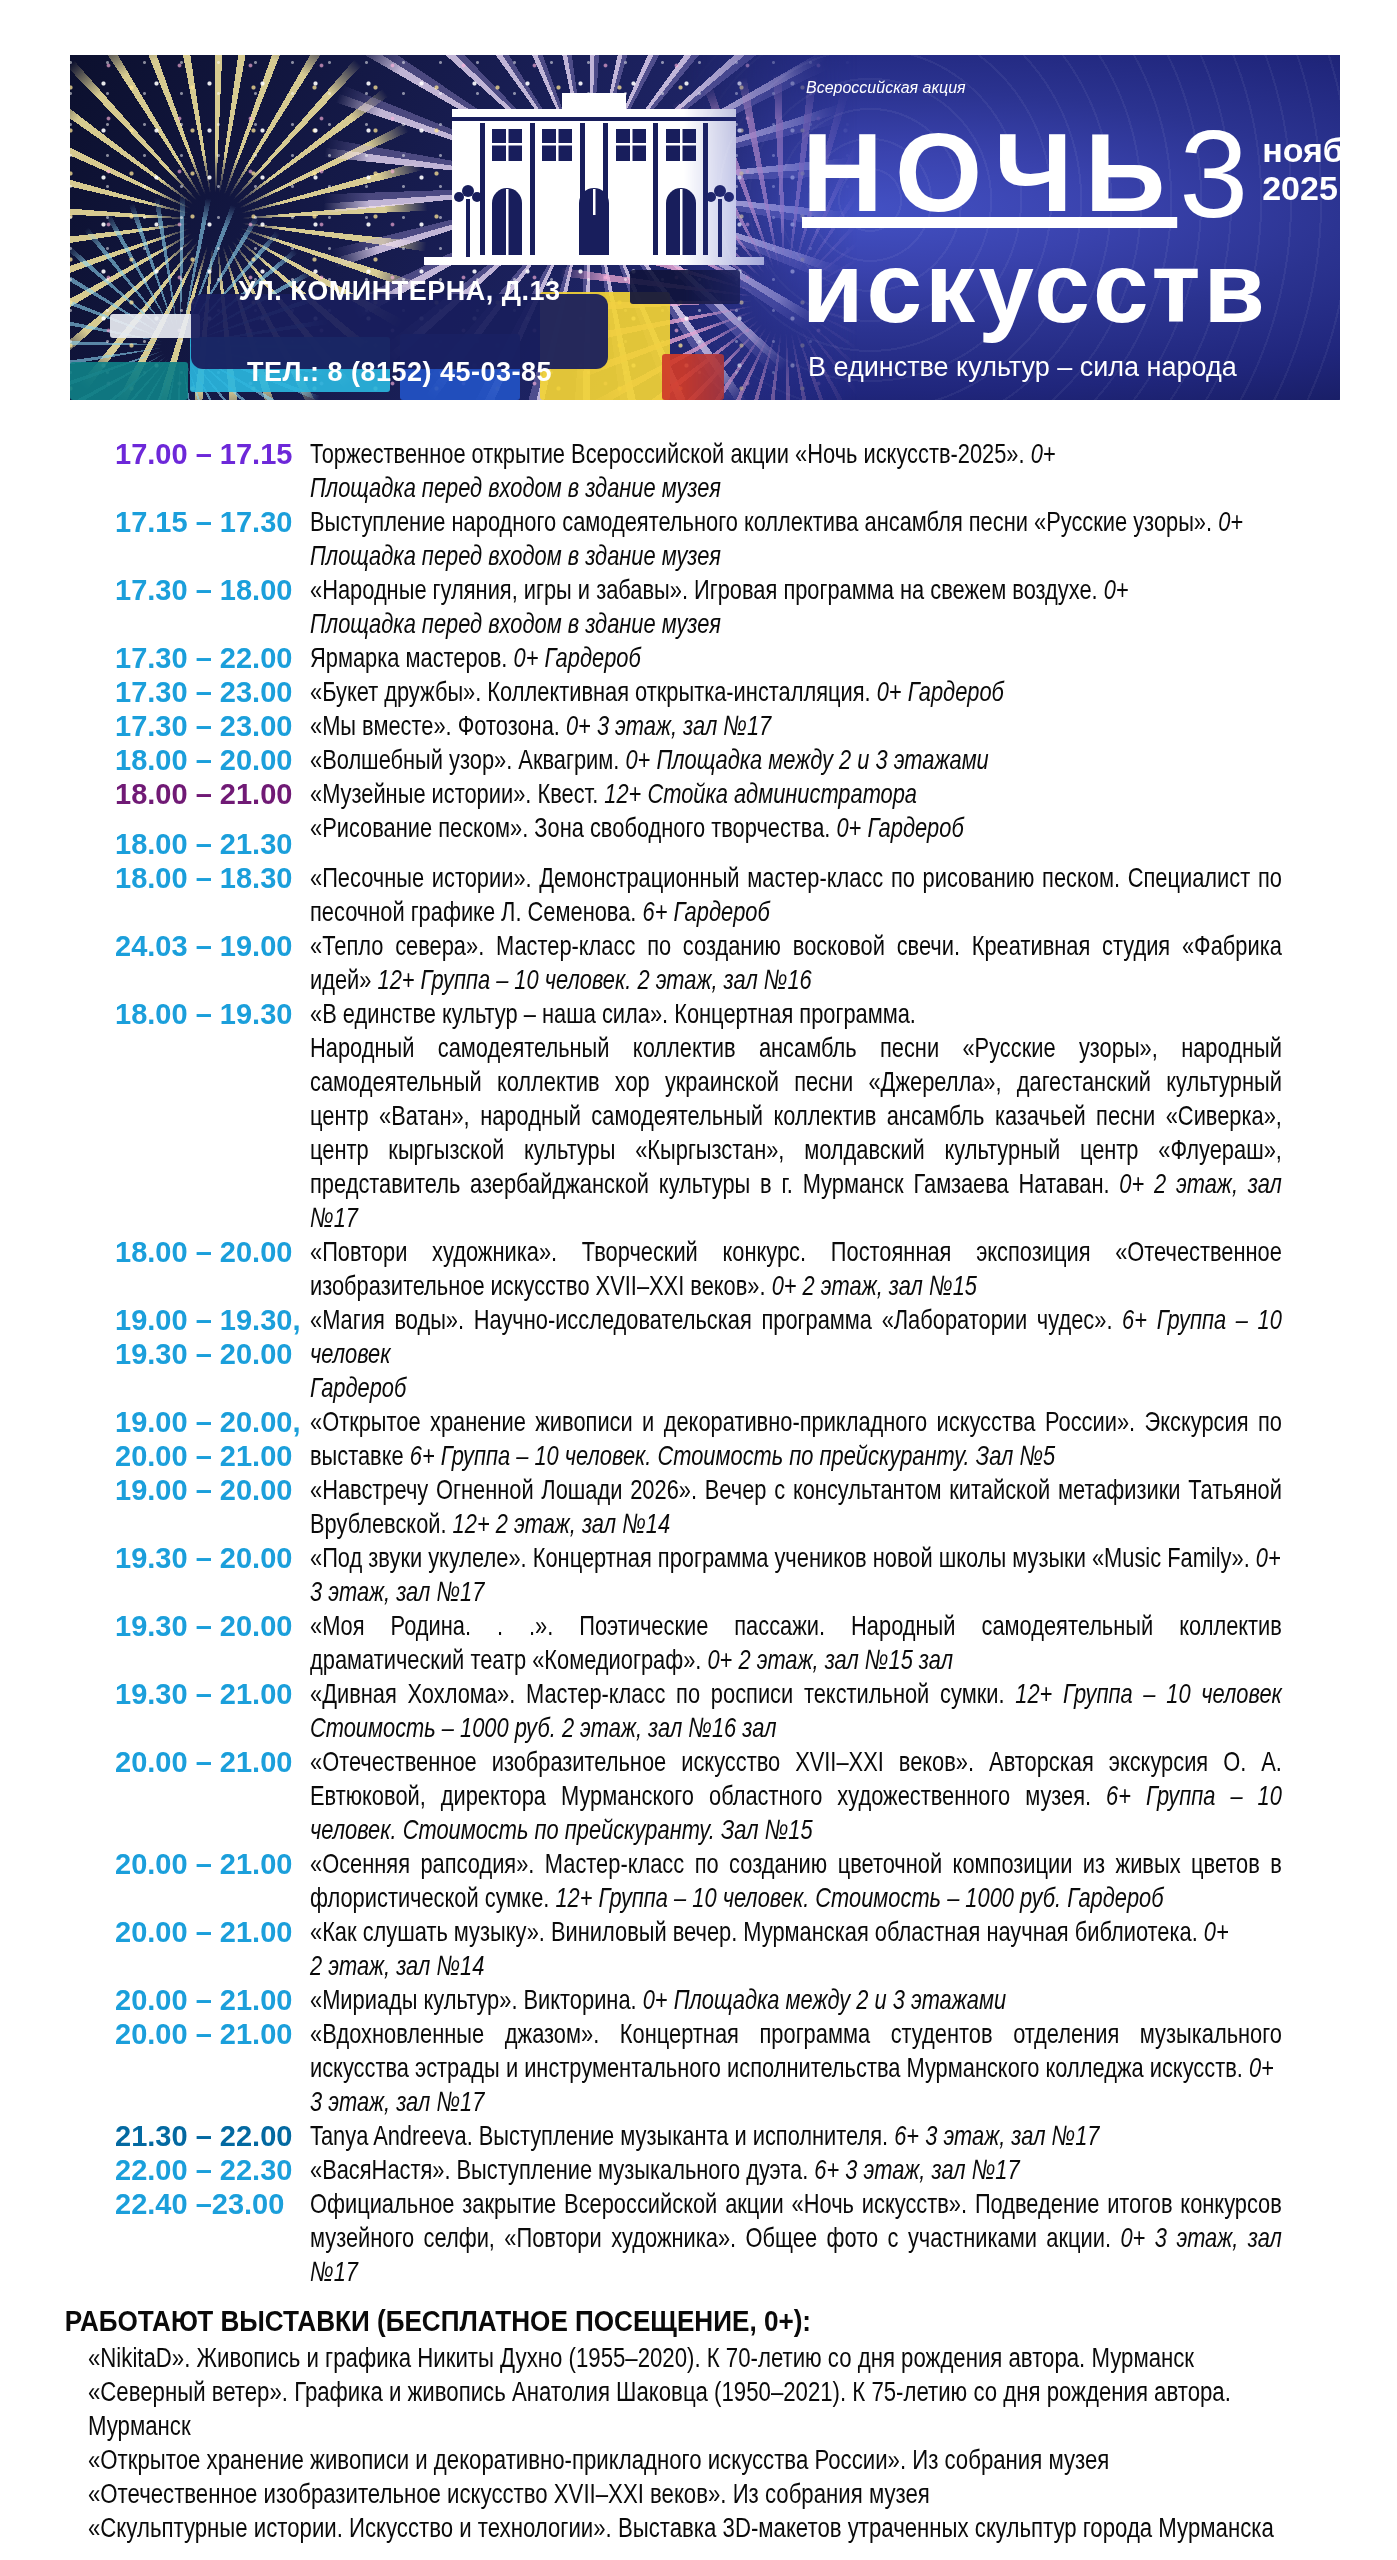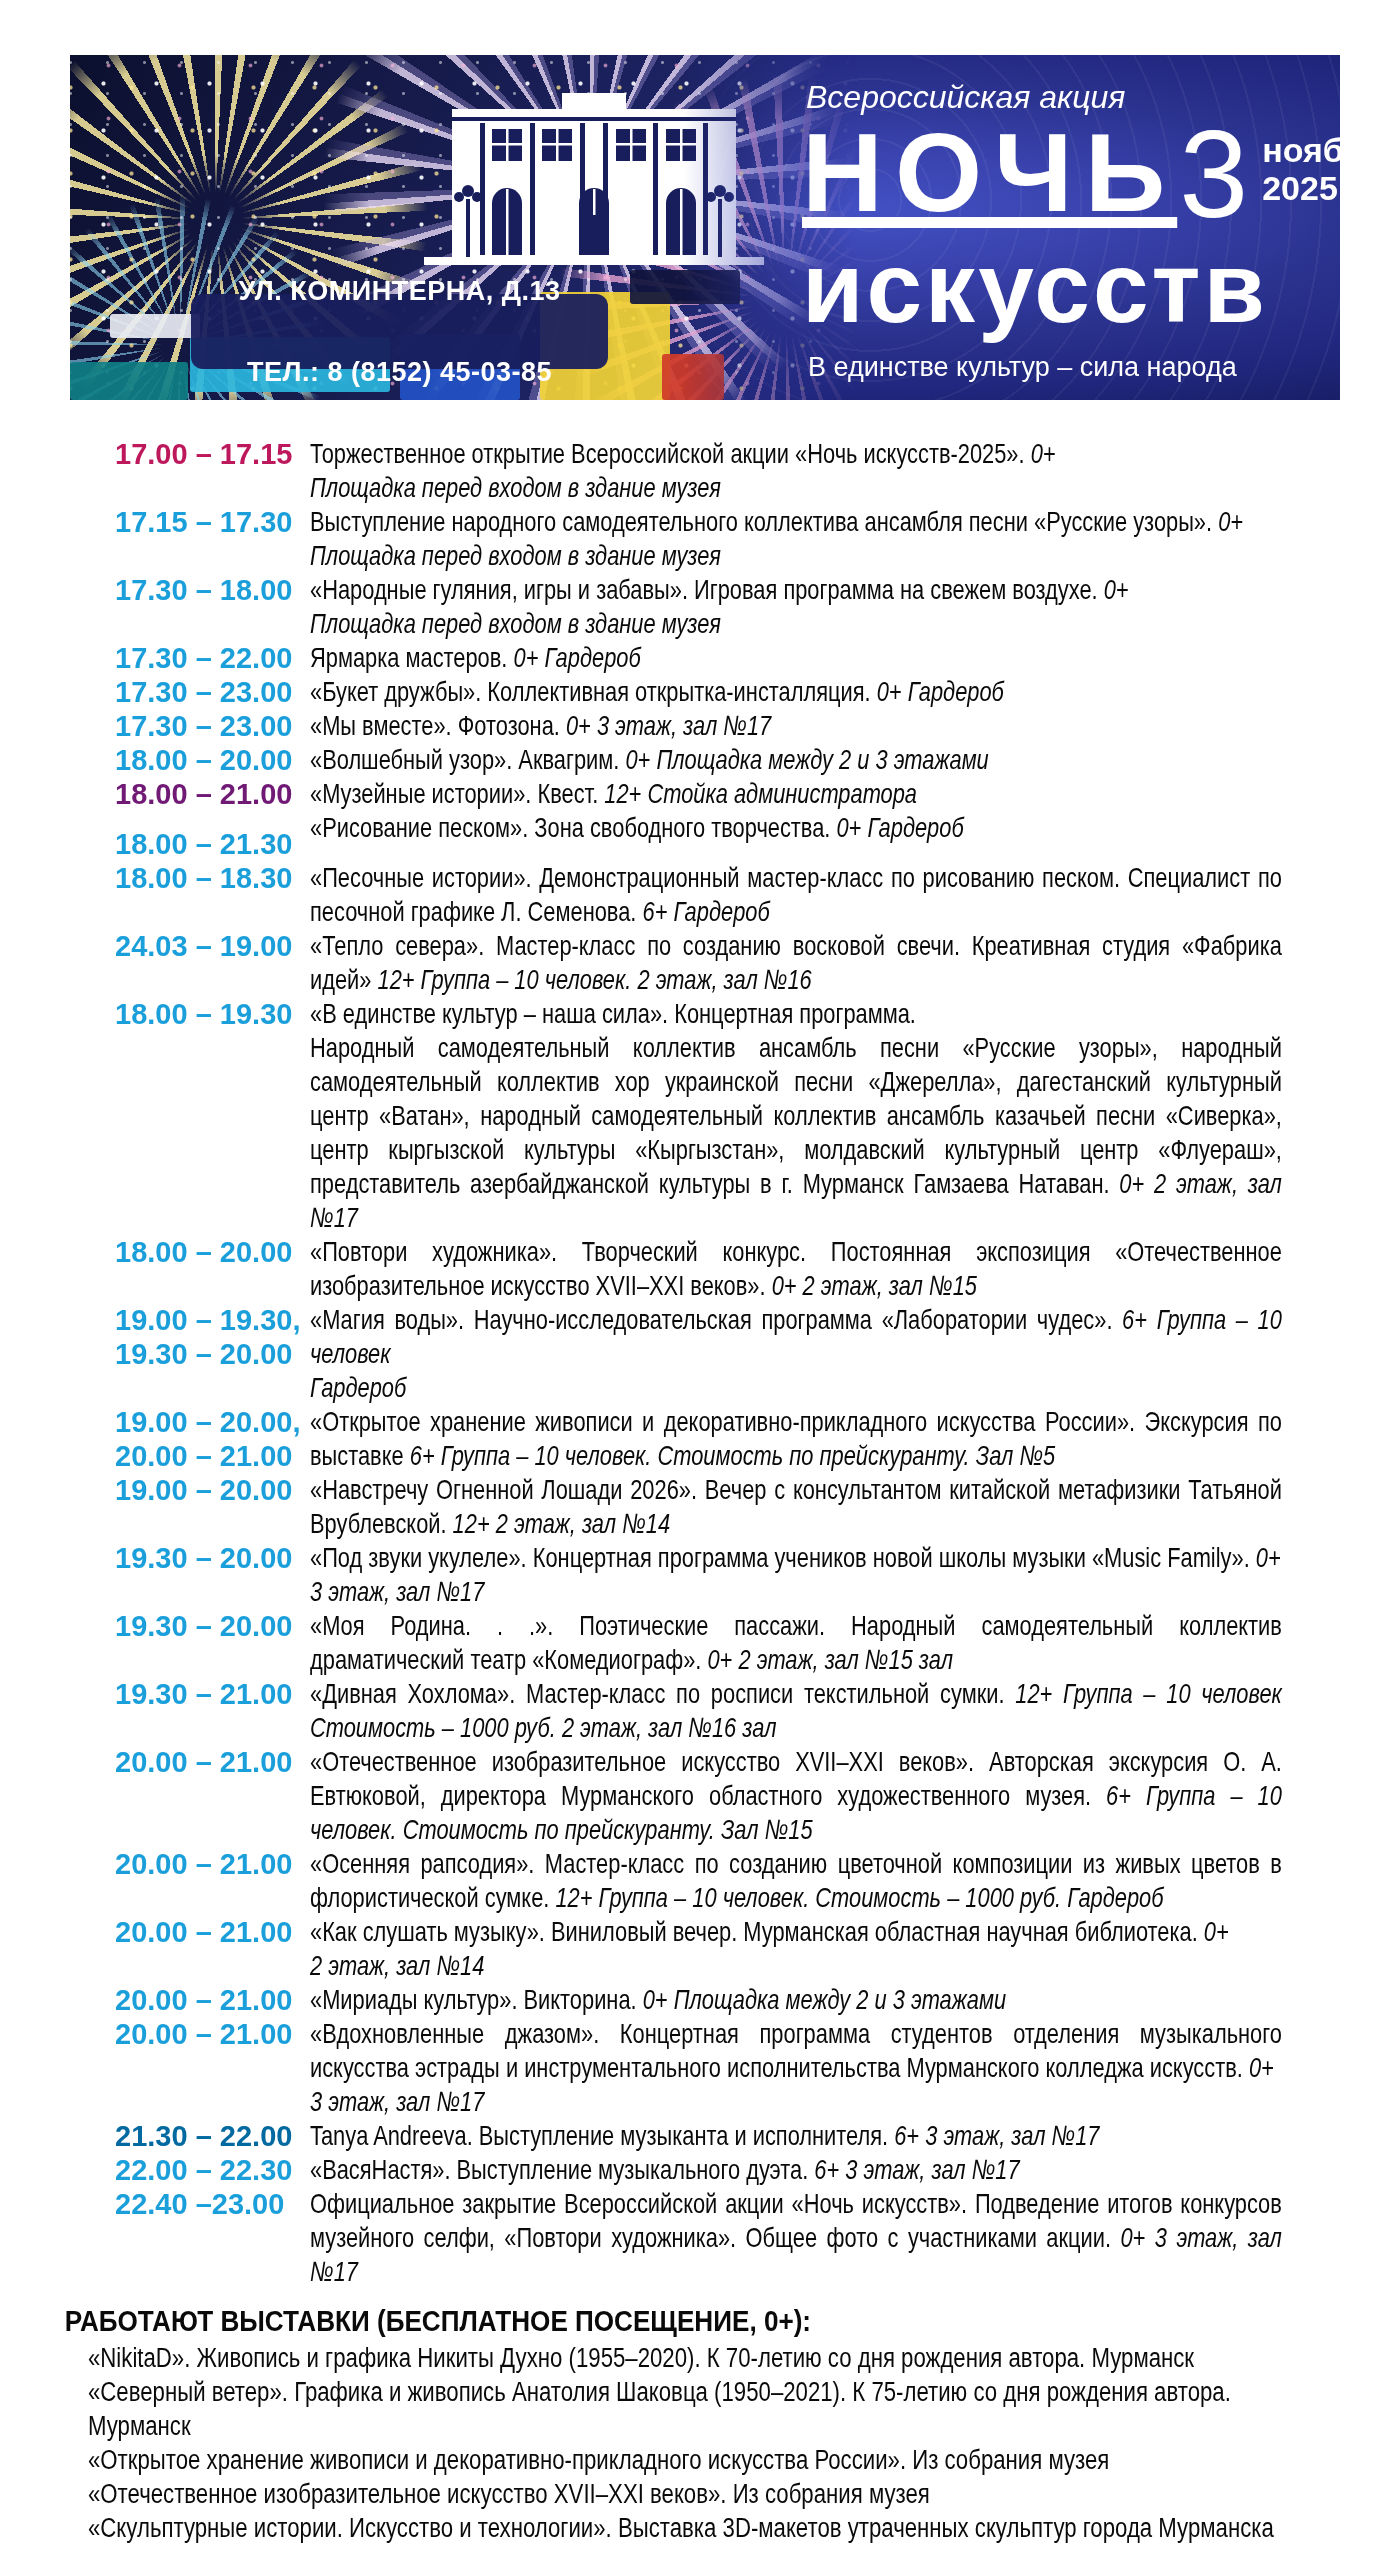--- a/index.html
+++ b/index.html
@@ -47,21 +47,21 @@
   .p4{left:592px;bottom:0;width:62px;height:46px;background:#cf3a28;}
   .p5{left:40px;bottom:62px;width:90px;height:24px;background:#e8ecf2;}
   .p6{left:0;bottom:0;width:118px;height:38px;background:#0f7f86;}
   .p7{left:560px;bottom:96px;width:110px;height:34px;background:#10143c;}
   .building{position:absolute;left:342px;top:34px;width:364px;height:178px;}
   .addr{position:absolute;left:121px;top:239px;width:417px;height:75px;
         background:rgba(24,30,92,.94);border-radius:12px;color:#fff;
         display:flex;flex-direction:column;justify-content:center;align-items:center;
         font-weight:bold;font-size:27px;line-height:33px;letter-spacing:.5px;gap:48px;}
   .title-zone{position:absolute;left:690px;top:0;right:20px;color:#fff;}
-  .action{position:absolute;left:46px;top:24px;font-style:italic;font-size:32px;}
+  .action{position:absolute;left:46px;top:24px;font-style:italic;font-size:16px;}
   .title-row{position:absolute;left:42px;top:62px;display:flex;align-items:flex-start;}
   .t-noch{font-weight:bold;font-size:112px;line-height:1;letter-spacing:12px;text-decoration:underline;}
   .t-day{font-weight:400;font-size:124px;line-height:.92;margin-left:2px;}
   .t-md{margin-left:14px;margin-top:14px;font-weight:bold;font-size:34px;line-height:38px;}
   .t-isk{position:absolute;left:42px;top:182px;font-weight:bold;font-size:100px;line-height:1;letter-spacing:3px;}
   .tagline{position:absolute;left:48px;top:297px;font-size:27px;}
 
   
   .schedule{padding-top:37px;}
   .row{display:flex;align-items:flex-start;padding-left:115px;}
@@ -162,21 +162,21 @@
         <div>2025</div>
       </span>
     </div>
     <div class="t-isk">искусств</div>
     <div class="tagline">В единстве культур – сила народа</div>
   </div>
 </header>
 
 <main class="schedule" id="schedule">
     <div class="row">
-      <div class="time" style="color: #be185d;">
+      <div class="time" style="color: #6d28d9;">
         <div>17.00 – 17.15</div>
       </div>
       <div class="desc"><span>Торжественное открытие Всероссийской акции «Ночь искусств-2025». </span><span class="it">0+</span><br><span class="it">Площадка перед входом в здание музея</span></div>
     </div>
     <div class="row">
       <div class="time" style="color: rgb(27, 159, 219);">
         <div>17.15 – 17.30</div>
       </div>
       <div class="desc"><span>Выступление народного самодеятельного коллектива ансамбля песни «Русские узоры». </span><span class="it">0+</span><br><span class="it">Площадка перед входом в здание музея</span></div>
     </div>

